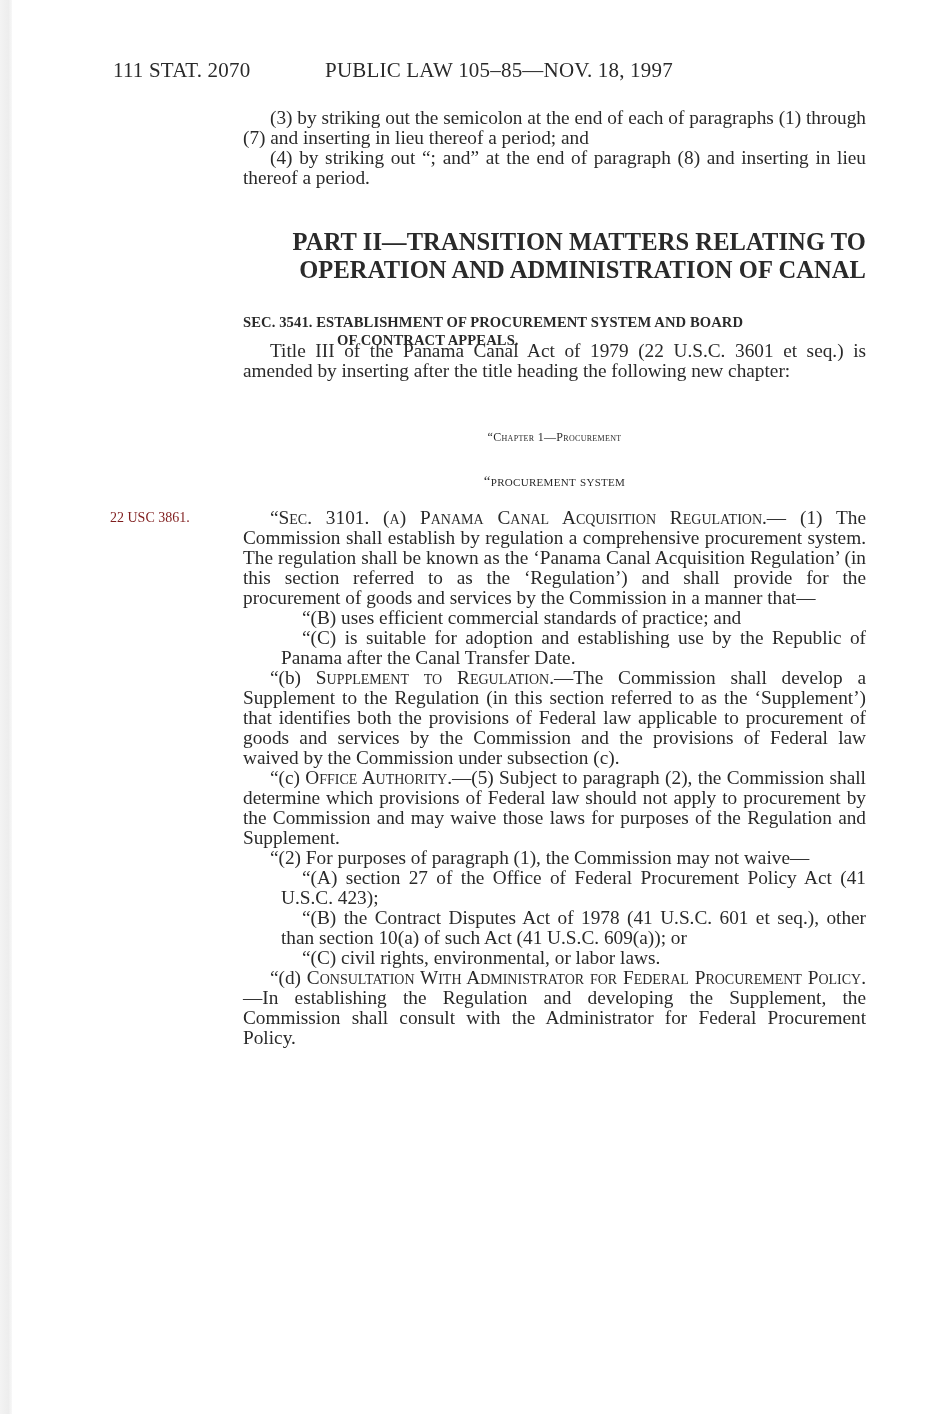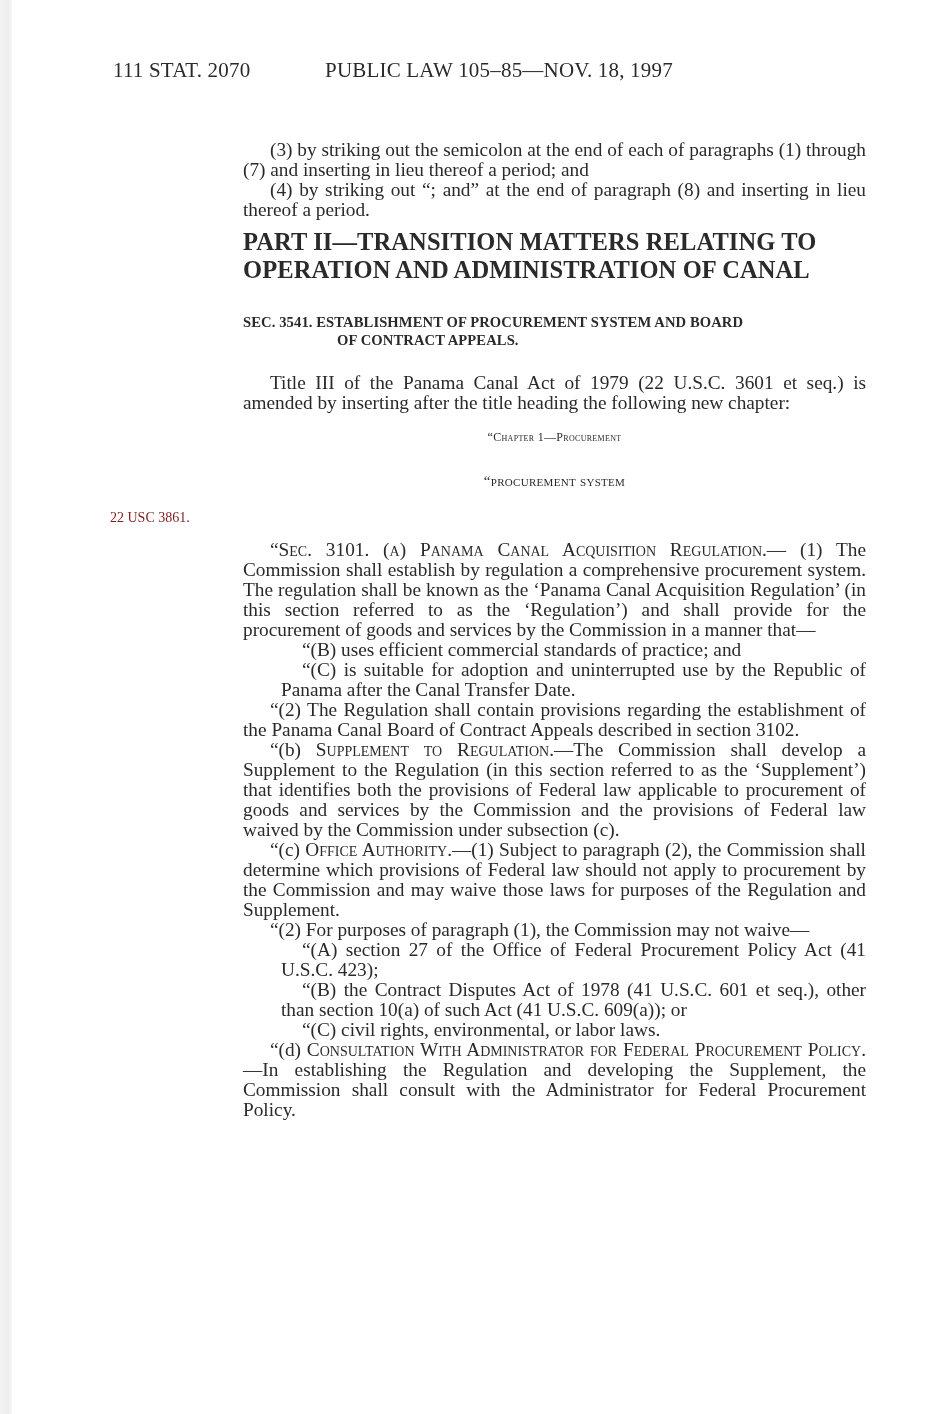--- a/index.html
+++ b/index.html
@@ -31,37 +31,36 @@
   }
   .header .stat { position: absolute; left: 0; }
   .header .law { position: absolute; left: 212px; }
   .body-col {
     position: absolute;
     left: 243px;
     width: 623px;
     font-size: 19.3px;
     line-height: 20px;
     text-align: justify;
-    margin-top: 32px;
   }
   p { margin: 0; }
   .ind1 { text-indent: 27px; }
   .sub {
     padding-left: 38px;
     text-indent: 21px;
   }
   .part-title {
     position: absolute;
     top: 228px;
     left: 243px;
     width: 623px;
     font-weight: bold;
     font-size: 24.5px;
     line-height: 28px;
-    text-align: left;
+    text-align: right;
     letter-spacing: 0.1px;
   }
   .sec-title {
     position: absolute;
     top: 313px;
     left: 243px;
     width: 623px;
     font-weight: bold;
     font-size: 14.6px;
     line-height: 18px;
@@ -114,27 +113,26 @@
 <div class="centered sc" style="top:430px;">“Chapter 1—Procurement</div>
 <div class="centered sc" style="top:473px; font-size:15px;font-family:Liberation Serif, serif;">“procurement system</div>
 
 <div class="margin-note">22 USC 3861.</div>
 
 <div class="body-col" style="top:508px;">
   <p class="ind1">
     <span class="sc">“Sec. 3101. (a) </span><span class="sc">Panama Canal Acquisition Regulation.</span><span>— (1) The Commission shall establish by regulation a comprehensive procurement system. The regulation shall be known as the ‘Panama Canal Acquisition Regulation’ (in this section referred to as the ‘Regulation’) and shall provide for the procurement of goods and services by the Commission in a manner that—</span>
   </p>
   <p class="sub">“(B) uses efficient commercial standards of practice; and</p>
-  <p class="sub">“(C) is suitable for adoption and uninterrupted use by the Republic of Panama after the Canal Transfer Date.</p>
-  <p class="ind1">“(2) The Regulation shall contain provisions regarding the establishment of the Panama Canal Board of Contract Appeals described in section 3102.</p>
+  <p class="sub">“(C) is suitable for adoption and establishing use by the Republic of Panama after the Canal Transfer Date.</p>
   <p class="ind1">
     <span>“(b) </span><span class="sc">Supplement to Regulation.</span><span>—The Commission shall develop a Supplement to the Regulation (in this section referred to as the ‘Supplement’) that identifies both the provisions of Federal law applicable to procurement of goods and services by the Commission and the provisions of Federal law waived by the Commission under subsection (c).</span>
   </p>
   <p class="ind1">
-    <span>“(c) </span><span class="sc">Office Authority.</span><span>—(1) Subject to paragraph (2), the Commission shall determine which provisions of Federal law should not apply to procurement by the Commission and may waive those laws for purposes of the Regulation and Supplement.</span>
+    <span>“(c) </span><span class="sc">Office Authority.</span><span>—(5) Subject to paragraph (2), the Commission shall determine which provisions of Federal law should not apply to procurement by the Commission and may waive those laws for purposes of the Regulation and Supplement.</span>
   </p>
   <p class="ind1">“(2) For purposes of paragraph (1), the Commission may not waive—</p>
   <p class="sub">“(A) section 27 of the Office of Federal Procurement Policy Act (41 U.S.C. 423);</p>
   <p class="sub">“(B) the Contract Disputes Act of 1978 (41 U.S.C. 601 et seq.), other than section 10(a) of such Act (41 U.S.C. 609(a)); or</p>
   <p class="sub">“(C) civil rights, environmental, or labor laws.</p>
   <p class="ind1">
     <span>“(d) </span><span class="sc">Consultation With Administrator for Federal Procurement Policy.</span><span>—In establishing the Regulation and developing the Supplement, the Commission shall consult with the Administrator for Federal Procurement Policy.</span>
   </p>
 </div>
 

